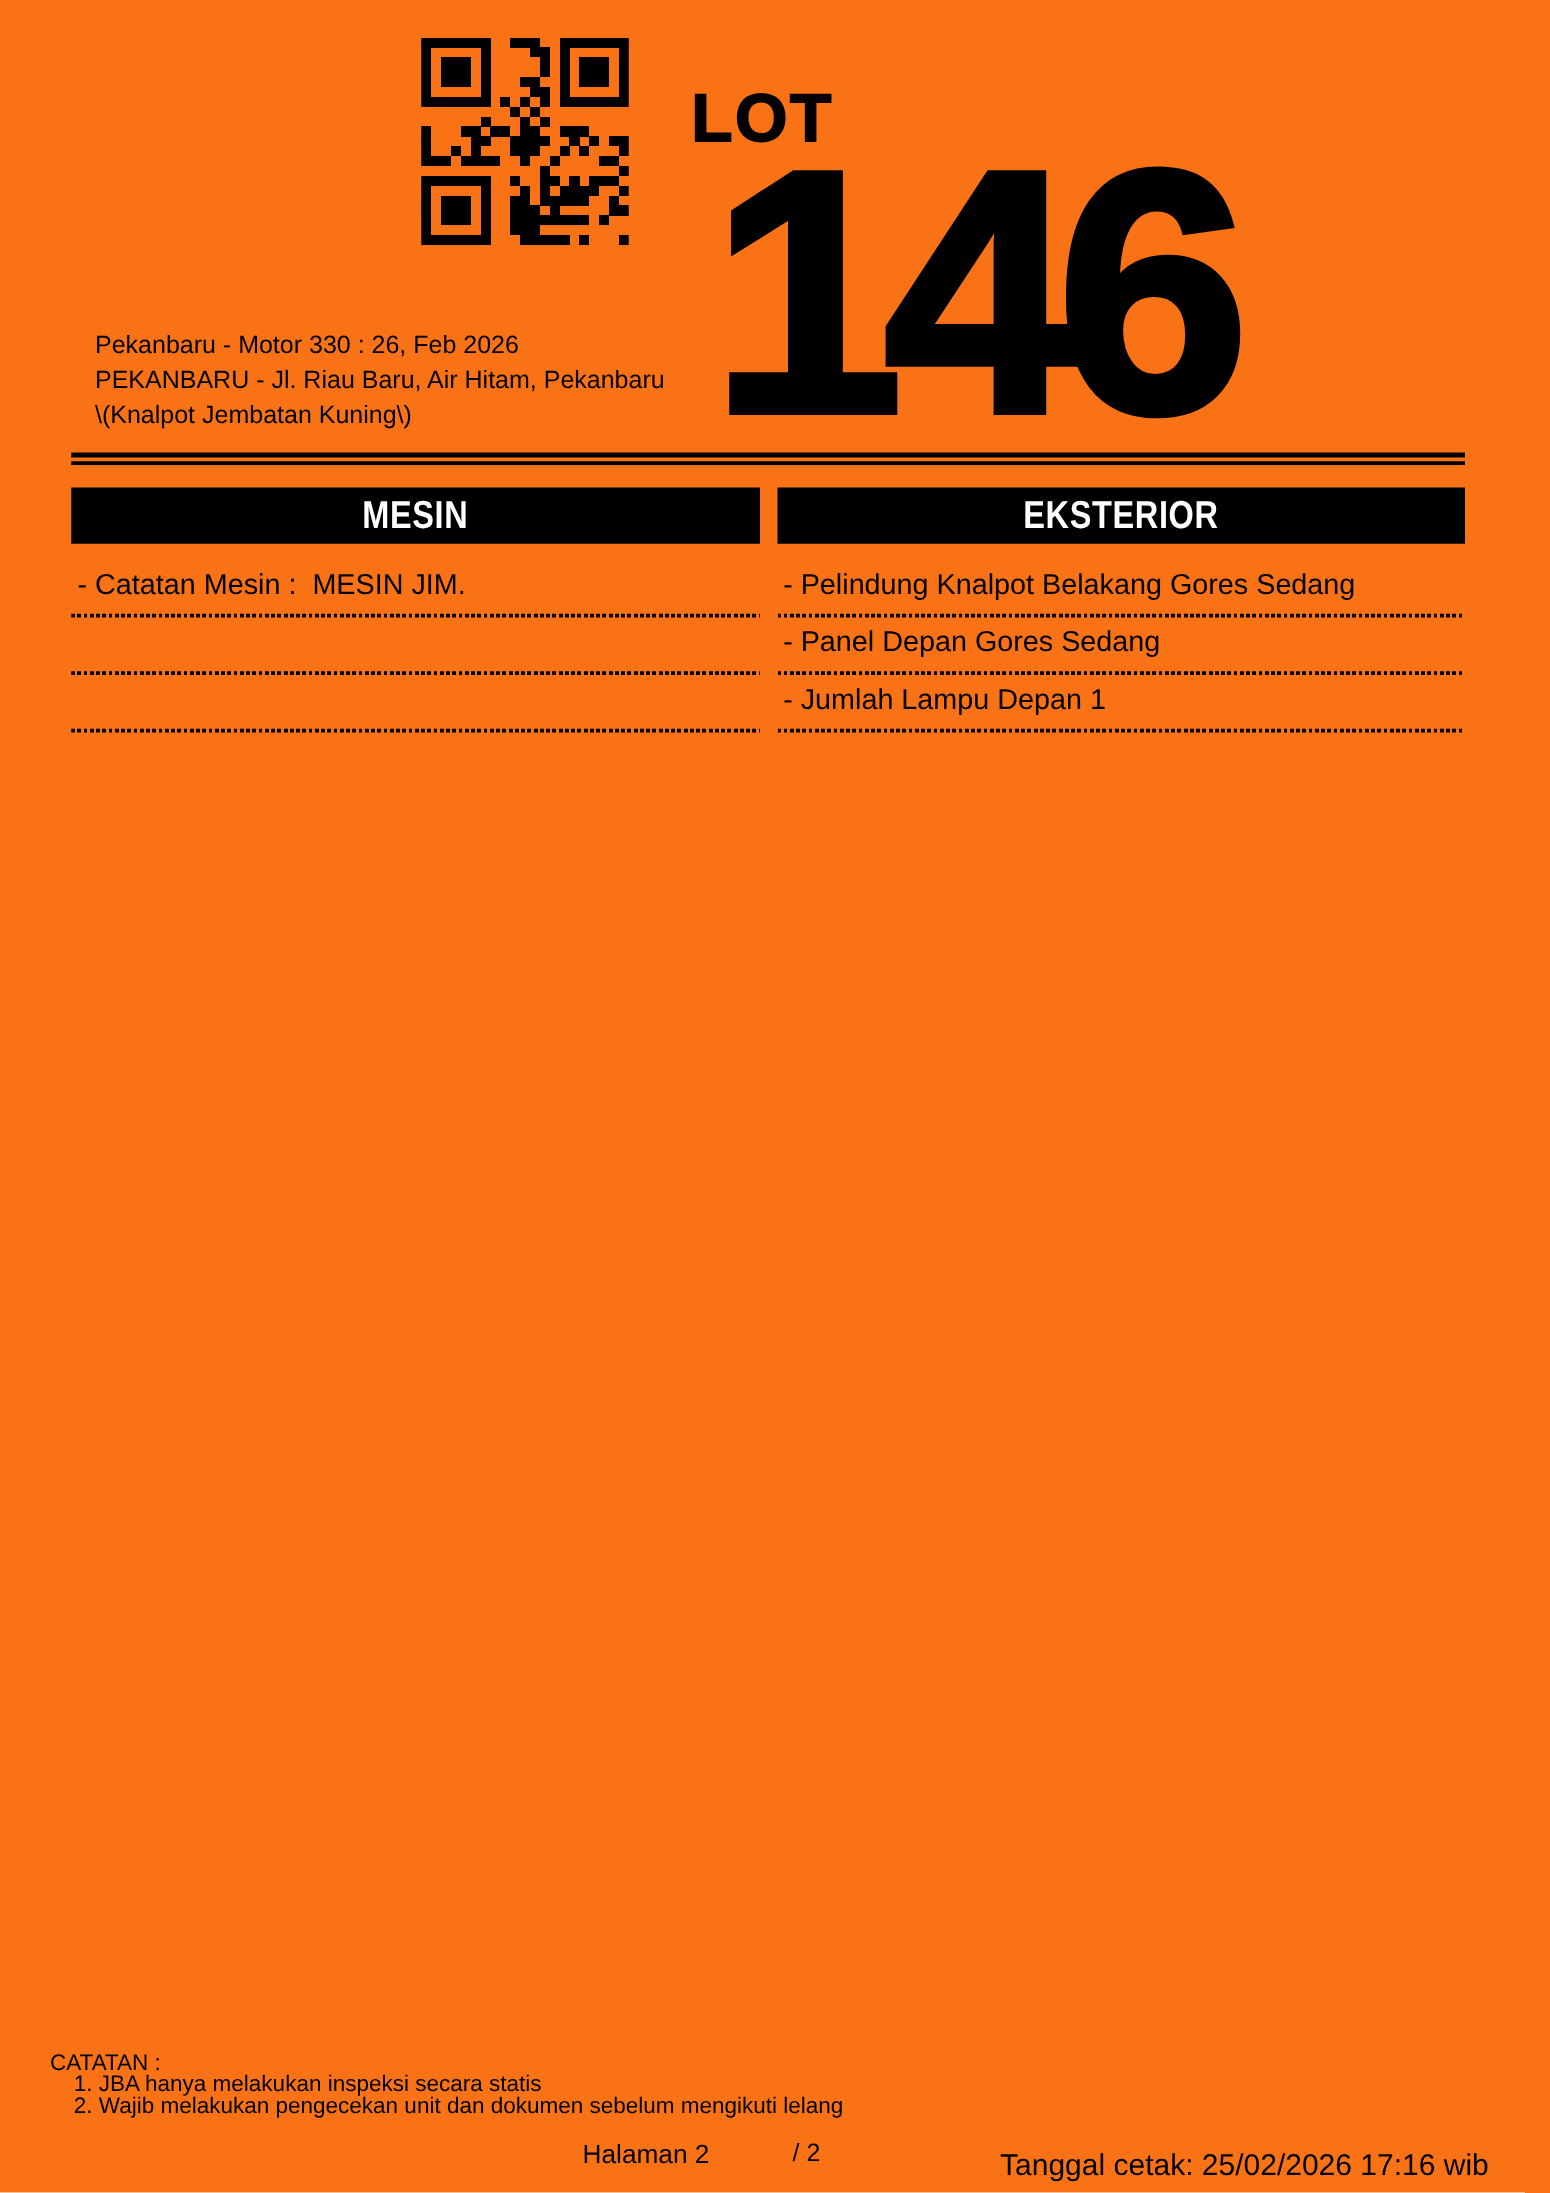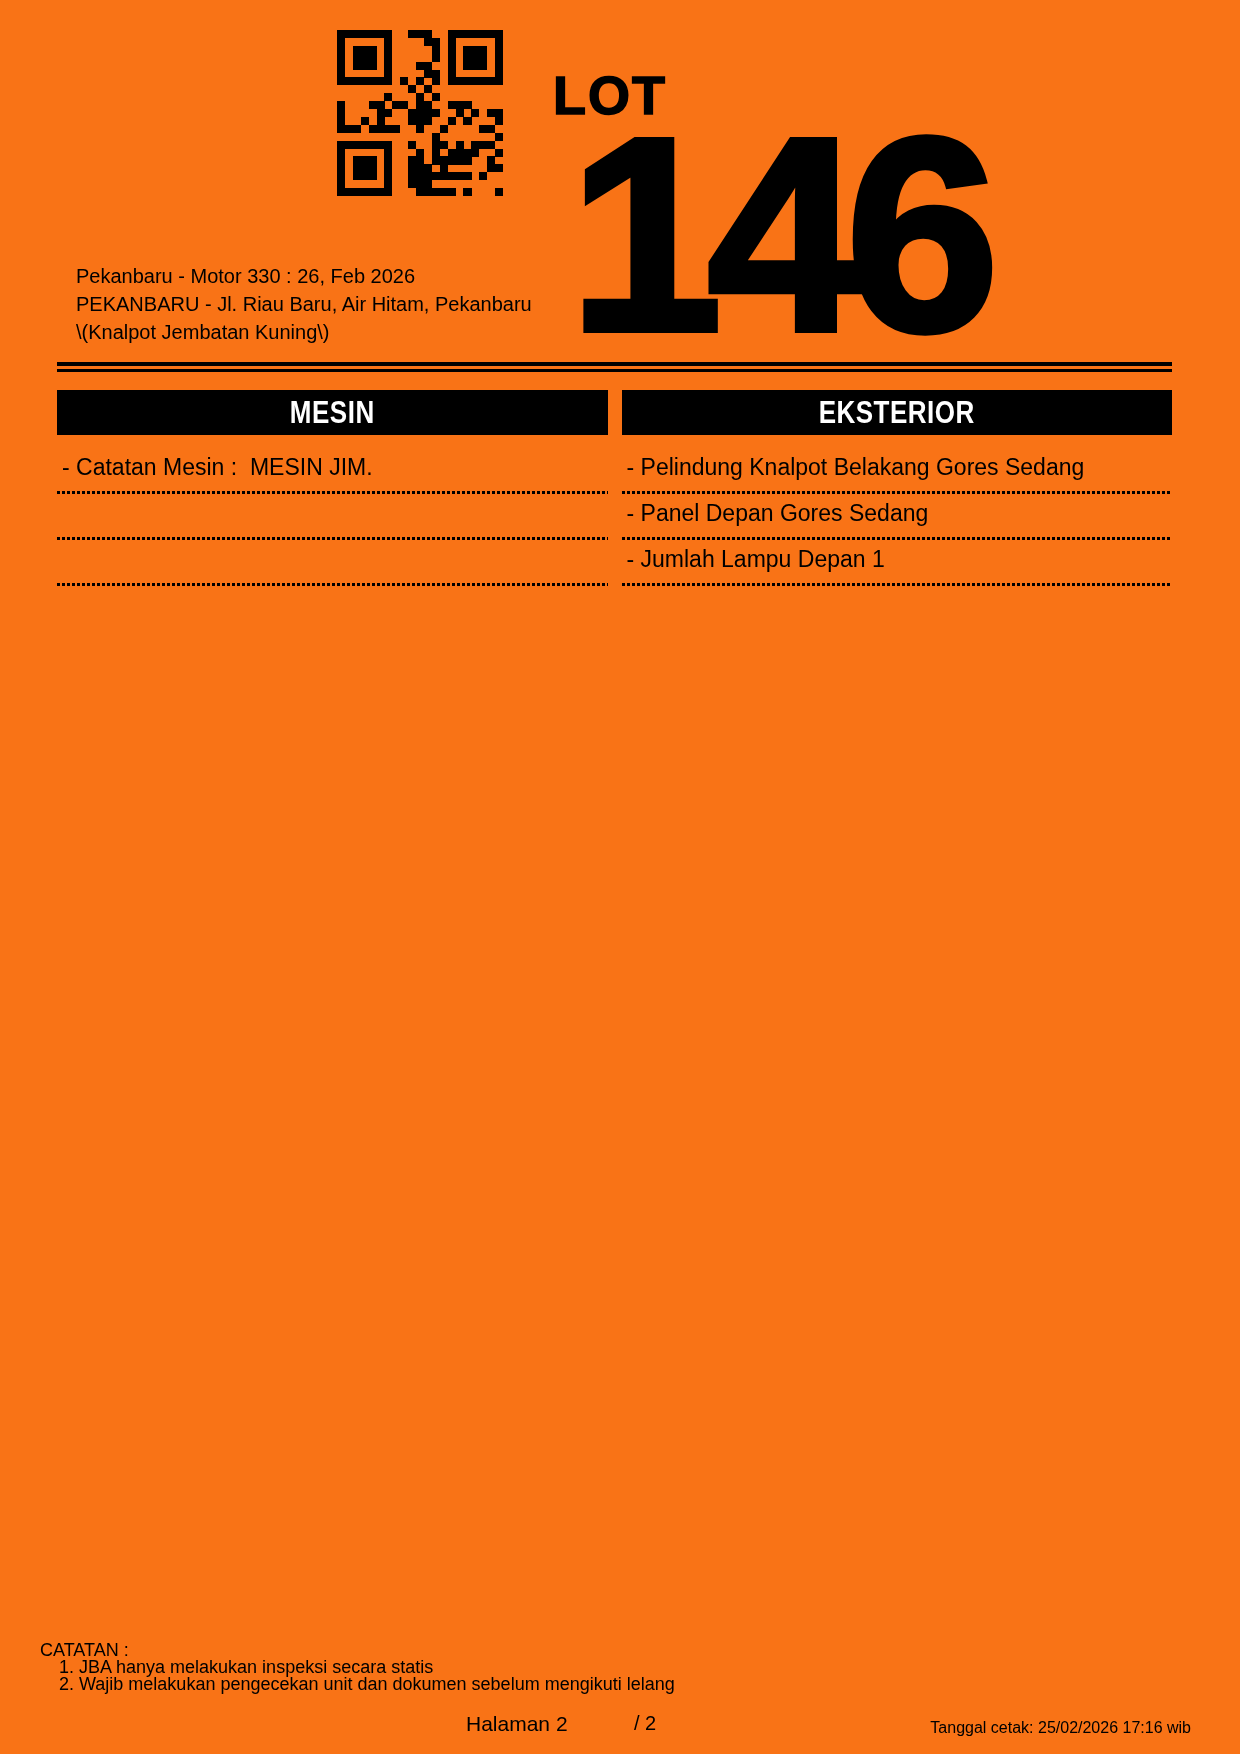--- a/index.html
+++ b/index.html
@@ -54,21 +54,21 @@
   .dotline{
     position:absolute;left:0;right:0;bottom:0;height:3px;
     background:repeating-linear-gradient(90deg,#000 0 3px,transparent 3px 5px);
   }
   
   .notes{left:40px;top:1642px;font-size:18px;line-height:17px;}
   .note-item{margin-left:19px;}
   
   .footer-page{left:466px;top:1712px;font-size:21px;}
   .footer-slash{left:634px;top:1712px;font-size:20px;}
-  .footer-date{right:49px;top:1719px;font-size:16px;}
+  .footer-date{right:49px;top:1719px;font-size:24px;}
 </style>
 </head>
 <body>
 
 <div class="page">
 
   <svg class="abs qr" viewBox="0 0 21 21" fill="#000000" shape-rendering="crispEdges" xmlns="http://www.w3.org/2000/svg">
       <rect x="0" y="0" width="1.02" height="1.02"></rect>
       <rect x="1" y="0" width="1.02" height="1.02"></rect>
       <rect x="2" y="0" width="1.02" height="1.02"></rect>

